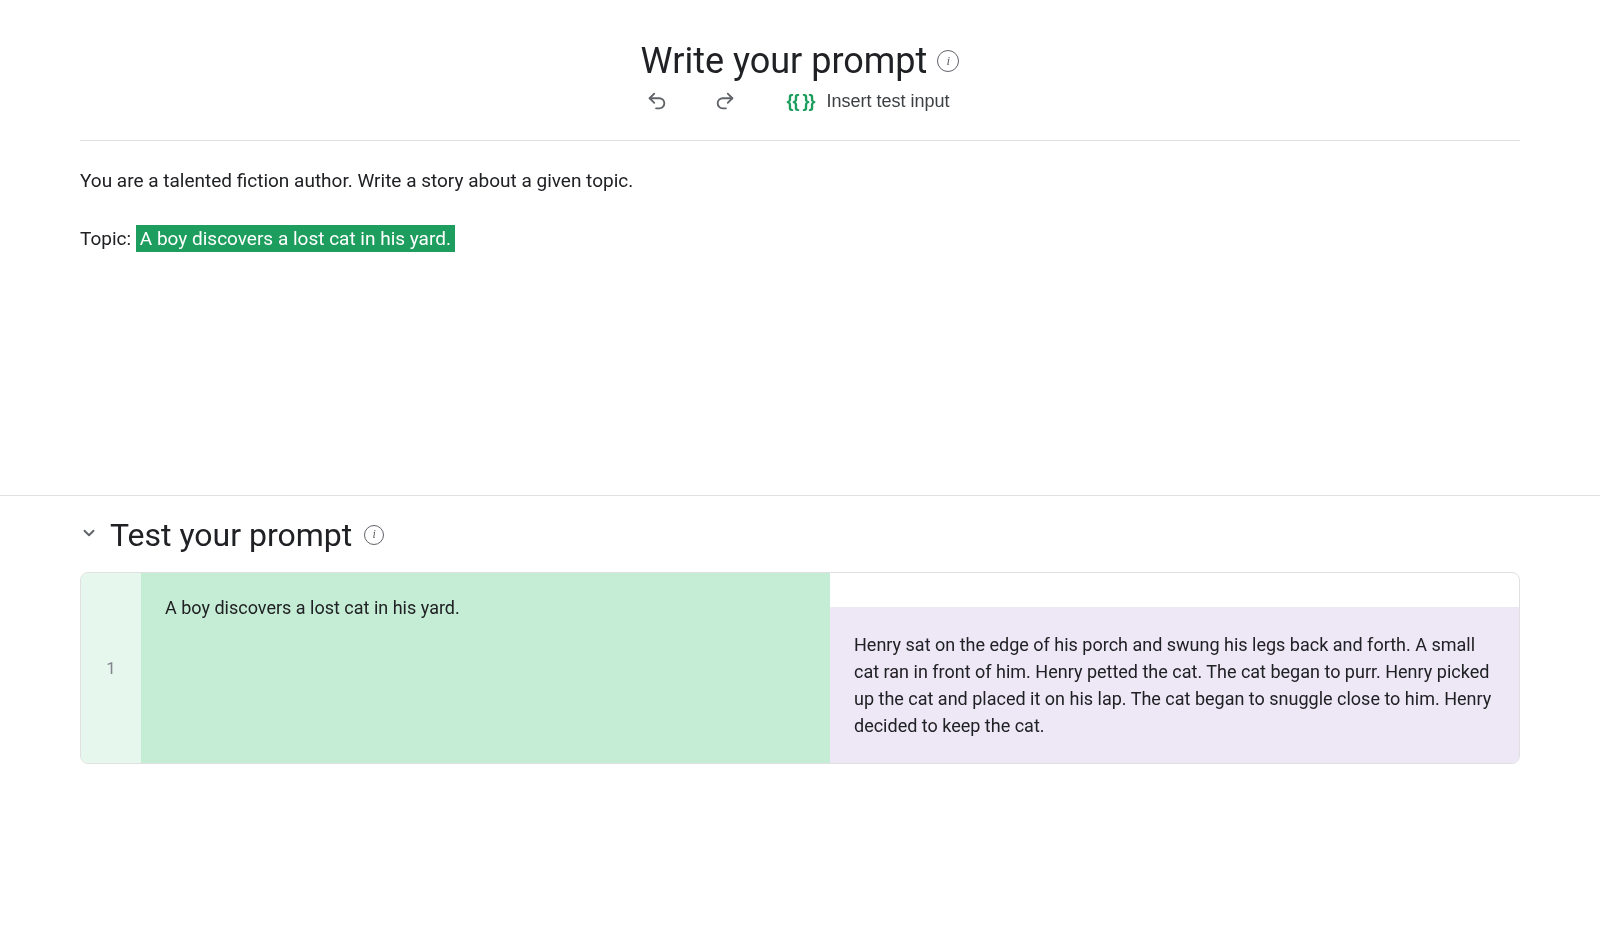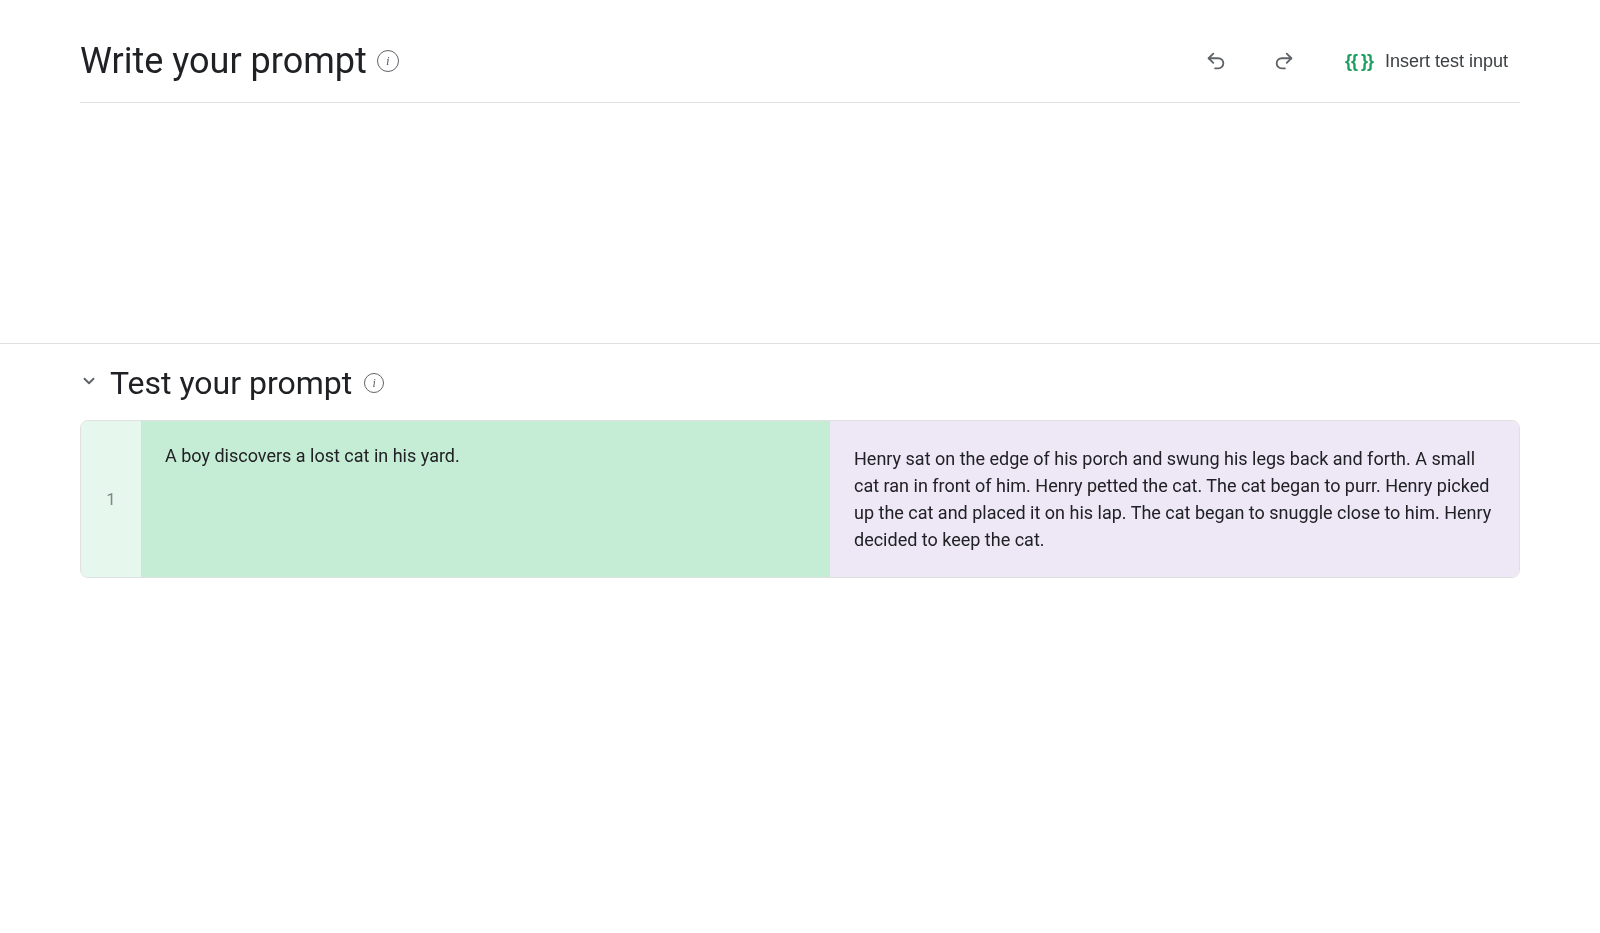--- a/index.html
+++ b/index.html
@@ -14,20 +14,21 @@
     }
     .container {
       padding: 40px 80px 0 80px;
     }
     .header {
       display: flex;
       justify-content: space-between;
       align-items: center;
       padding-bottom: 20px;
       border-bottom: 1px solid #e0e0e0;
+      flex-direction: column;
     }
     .header-title {
       display: flex;
       align-items: center;
       gap: 10px;
     }
     .header-title h1 {
       font-size: 36px;
       font-weight: 400;
       color: #202124;
@@ -196,20 +197,21 @@
       font-size: 18px;
       color: #202124;
     }
     .output-cell {
       flex: 1;
       background: #ede7f6;
       padding: 24px;
       font-size: 18px;
       color: #202124;
       line-height: 1.5;
+      margin-top: 34px;
     }
   </style>
 </head>
 <body>
 
 <div class="container">
   <div class="header">
     <div class="header-title">
       <h1>Write your prompt</h1>
       <span class="info-icon">i</span>
@@ -227,20 +229,26 @@
           <path d="M20 9H9.5A5.5 5.5 0 0 0 4 14.5v0A5.5 5.5 0 0 0 9.5 20H13"></path>
         </svg>
       </button>
       <button class="insert-test-btn">
         <span class="braces-icon">{{ }}</span>
         <span>Insert test input</span>
       </button>
     </div>
   </div>
 
+  <div class="prompt-content">
+    <div class="prompt-text">You are a talented fiction author. Write a story about a given topic.</div>
+    <div class="topic-line">
+      <span class="topic-label">Topic: </span><span class="highlighted-text">A boy discovers a lost cat in his yard.</span>
+    </div>
+  </div>
 
   <div class="divider-full"></div>
 
   <div class="test-section">
     <div class="test-header">
       <span class="chevron-down">
         <svg width="18" height="18" viewBox="0 0 24 24" fill="none" stroke="currentColor" stroke-width="2.5" stroke-linecap="round" stroke-linejoin="round">
           <polyline points="6 9 12 15 18 9"></polyline>
         </svg>
       </span>

